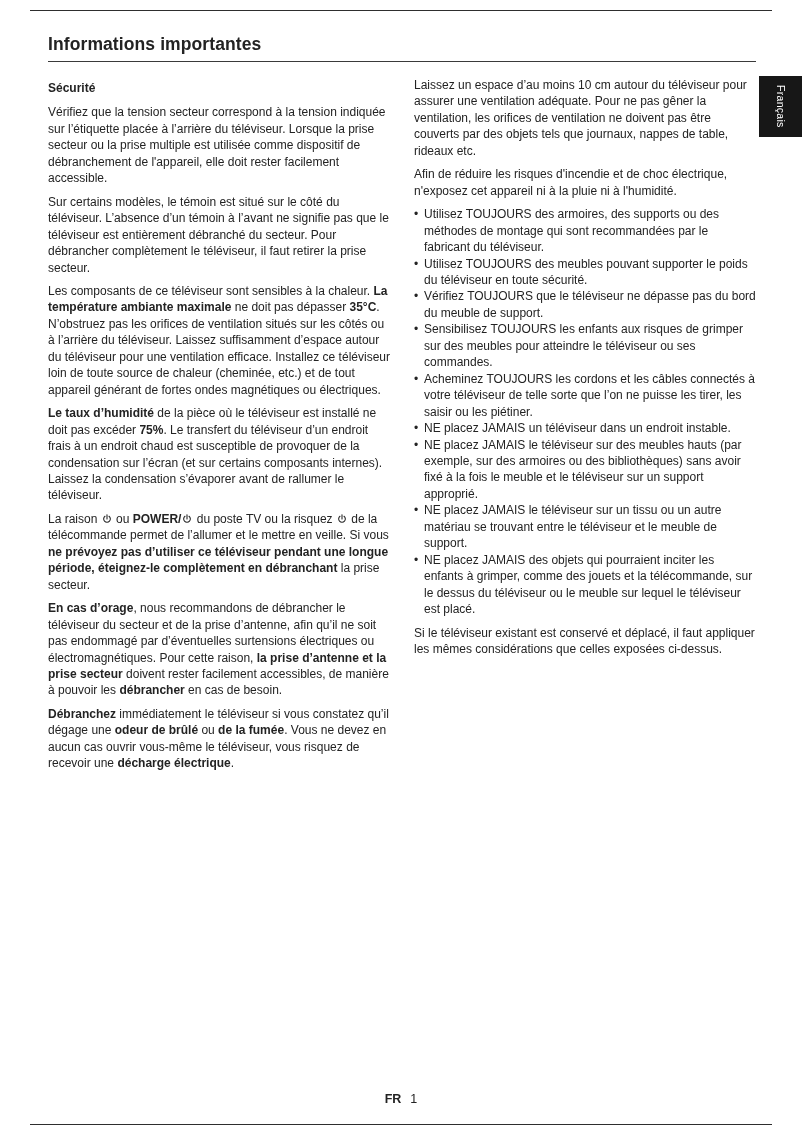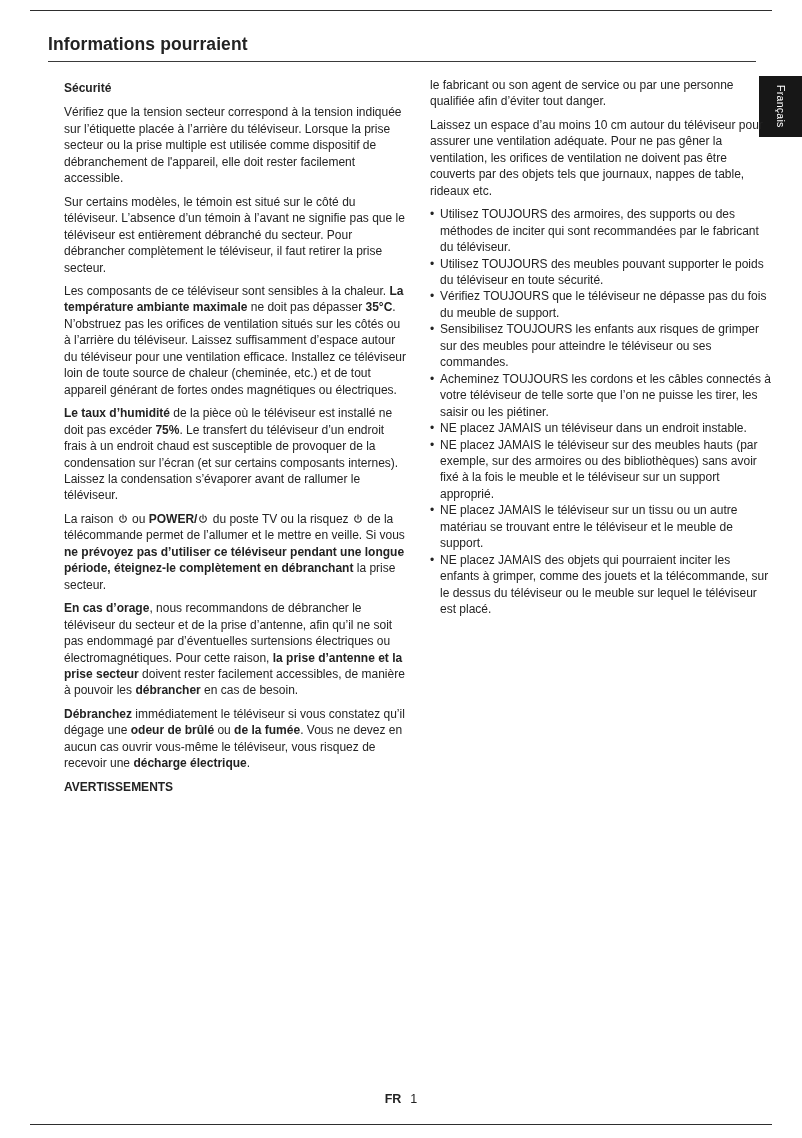--- a/index.html
+++ b/index.html
@@ -7,21 +7,21 @@
   body{
     width:802px;height:1138px;position:relative;overflow:hidden;
     background:#ffffff;color:#232323;
     font-family:"Liberation Sans","DejaVu Sans",sans-serif;
   }
   .rule{position:absolute;height:1px;background:#2e2e2e;}
   #rule-top{left:30px;width:742px;top:10px;}
   #rule-title{left:48px;width:708px;top:61px;background:#3a3a3a;}
   #rule-bottom{left:30px;width:742px;top:1124px;}
   .page-title{position:absolute;left:48px;top:34px;font-size:17.5px;font-weight:700;letter-spacing:.1px;}
-  .content{position:absolute;left:64px;top:77px;width:708px;display:flex;gap:22px;align-items:flex-start;}
+  .content{position:absolute;left:48px;top:77px;width:708px;display:flex;gap:22px;align-items:flex-start;}
   .col{font-size:12px;line-height:16.45px;}
   .col-left{width:344px;}
   .col-right{width:342px;}
   .col p{margin:0 0 7px;}
   .heading{font-weight:700;margin:3px 0 8px;}
   .b{font-weight:700;}
   .bullets{margin:0 0 7px;}
   .bullet{display:flex;}
   .dot{width:10px;flex:0 0 10px;}
   .btext{flex:1;}
@@ -35,21 +35,21 @@
     position:absolute;left:0;top:1092px;width:100%;
     display:flex;justify-content:center;align-items:baseline;gap:9px;font-size:12.5px;
   }
   .footer-code{font-weight:700;}
 </style>
 </head>
 <body>
 
 <div class="rule" id="rule-top"></div>
 
-<div class="page-title">Informations pourraient</div>
+<div class="page-title">Informations importantes</div>
 <div class="rule" id="rule-title"></div>
 
 <div class="lang-tab" style="background: rgb(23, 23, 23); color: rgb(255, 255, 255);">
   <span>Français</span>
 </div>
 
 <div class="content">
   <div class="col col-left" id="col-left">
       <div class="heading">Sécurité</div>
       <p><span>Vérifiez que la tension secteur correspond à la tension indiquée sur l’étiquette placée à l’arrière du téléviseur. Lorsque la prise secteur ou la prise multiple est utilisée comme dispositif de débranchement de l'appareil, elle doit rester facilement accessible.</span></p>
@@ -61,37 +61,36 @@
           <path d="M16.8 5.4 a8 8 0 1 1 -9.6 0" fill="none" stroke="currentColor" stroke-width="2.6" stroke-linecap="round"></path>
         </svg><span> ou </span><span class="b">POWER/</span><svg viewBox="0 0 24 24" class="power-icon">
           <path d="M12 2 L12 12" fill="none" stroke="currentColor" stroke-width="2.6" stroke-linecap="round"></path>
           <path d="M16.8 5.4 a8 8 0 1 1 -9.6 0" fill="none" stroke="currentColor" stroke-width="2.6" stroke-linecap="round"></path>
         </svg><span> du poste TV ou la risquez </span><svg viewBox="0 0 24 24" class="power-icon">
           <path d="M12 2 L12 12" fill="none" stroke="currentColor" stroke-width="2.6" stroke-linecap="round"></path>
           <path d="M16.8 5.4 a8 8 0 1 1 -9.6 0" fill="none" stroke="currentColor" stroke-width="2.6" stroke-linecap="round"></path>
         </svg><span> de la télécommande permet de l’allumer et le mettre en veille. Si vous </span><span class="b">ne prévoyez pas d’utiliser ce téléviseur pendant une longue période, éteignez-le complètement en débranchant</span><span> la prise secteur.</span></p>
       <p><span class="b">En cas d’orage</span><span>, nous recommandons de débrancher le téléviseur du secteur et de la prise d’antenne, afin qu’il ne soit pas endommagé par d’éventuelles surtensions électriques ou électromagnétiques. Pour cette raison, </span><span class="b">la prise d’antenne et la prise secteur</span><span> doivent rester facilement accessibles, de manière à pouvoir les </span><span class="b">débrancher</span><span> en cas de besoin.</span></p>
       <p><span class="b">Débranchez</span><span> immédiatement le téléviseur si vous constatez qu’il dégage une </span><span class="b">odeur de brûlé</span><span> ou </span><span class="b">de la fumée</span><span>. Vous ne devez en aucun cas ouvrir vous-même le téléviseur, vous risquez de recevoir une </span><span class="b">décharge électrique</span><span>.</span></p>
-      <div class="heading">AVERTISSEMENTS</div>
     </div>
   <div class="col col-right" id="col-right">
-      <p><span>le fabricant ou son agent de service ou par une personne qualifiée afin d’éviter tout danger.</span></p>
       <p><span>Laissez un espace d’au moins 10 cm autour du téléviseur pour assurer une ventilation adéquate. Pour ne pas gêner la ventilation, les orifices de ventilation ne doivent pas être couverts par des objets tels que journaux, nappes de table, rideaux etc.</span></p>
+      <p><span>Afin de réduire les risques d'incendie et de choc électrique, n'exposez cet appareil ni à la pluie ni à l'humidité.</span></p>
       <div class="bullets">
         <div class="bullet">
           <span class="dot">•</span>
-          <span class="btext">Utilisez TOUJOURS des armoires, des supports ou des méthodes de inciter qui sont recommandées par le fabricant du téléviseur.</span>
+          <span class="btext">Utilisez TOUJOURS des armoires, des supports ou des méthodes de montage qui sont recommandées par le fabricant du téléviseur.</span>
         </div>
         <div class="bullet">
           <span class="dot">•</span>
           <span class="btext">Utilisez TOUJOURS des meubles pouvant supporter le poids du téléviseur en toute sécurité.</span>
         </div>
         <div class="bullet">
           <span class="dot">•</span>
-          <span class="btext">Vérifiez TOUJOURS que le téléviseur ne dépasse pas du fois du meuble de support.</span>
+          <span class="btext">Vérifiez TOUJOURS que le téléviseur ne dépasse pas du bord du meuble de support.</span>
         </div>
         <div class="bullet">
           <span class="dot">•</span>
           <span class="btext">Sensibilisez TOUJOURS les enfants aux risques de grimper sur des meubles pour atteindre le téléviseur ou ses commandes.</span>
         </div>
         <div class="bullet">
           <span class="dot">•</span>
           <span class="btext">Acheminez TOUJOURS les cordons et les câbles connectés à votre téléviseur de telle sorte que l’on ne puisse les tirer, les saisir ou les piétiner.</span>
         </div>
         <div class="bullet">
@@ -104,20 +103,21 @@
         </div>
         <div class="bullet">
           <span class="dot">•</span>
           <span class="btext">NE placez JAMAIS le téléviseur sur un tissu ou un autre matériau se trouvant entre le téléviseur et le meuble de support.</span>
         </div>
         <div class="bullet">
           <span class="dot">•</span>
           <span class="btext">NE placez JAMAIS des objets qui pourraient inciter les enfants à grimper, comme des jouets et la télécommande, sur le dessus du téléviseur ou le meuble sur lequel le téléviseur est placé.</span>
         </div>
       </div>
+      <p><span>Si le téléviseur existant est conservé et déplacé, il faut appliquer les mêmes considérations que celles exposées ci-dessus.</span></p>
     </div>
 </div>
 
 <div class="footer">
   <span class="footer-code">FR</span>
   <span class="footer-page">1</span>
 </div>
 
 <div class="rule" id="rule-bottom"></div>
 

